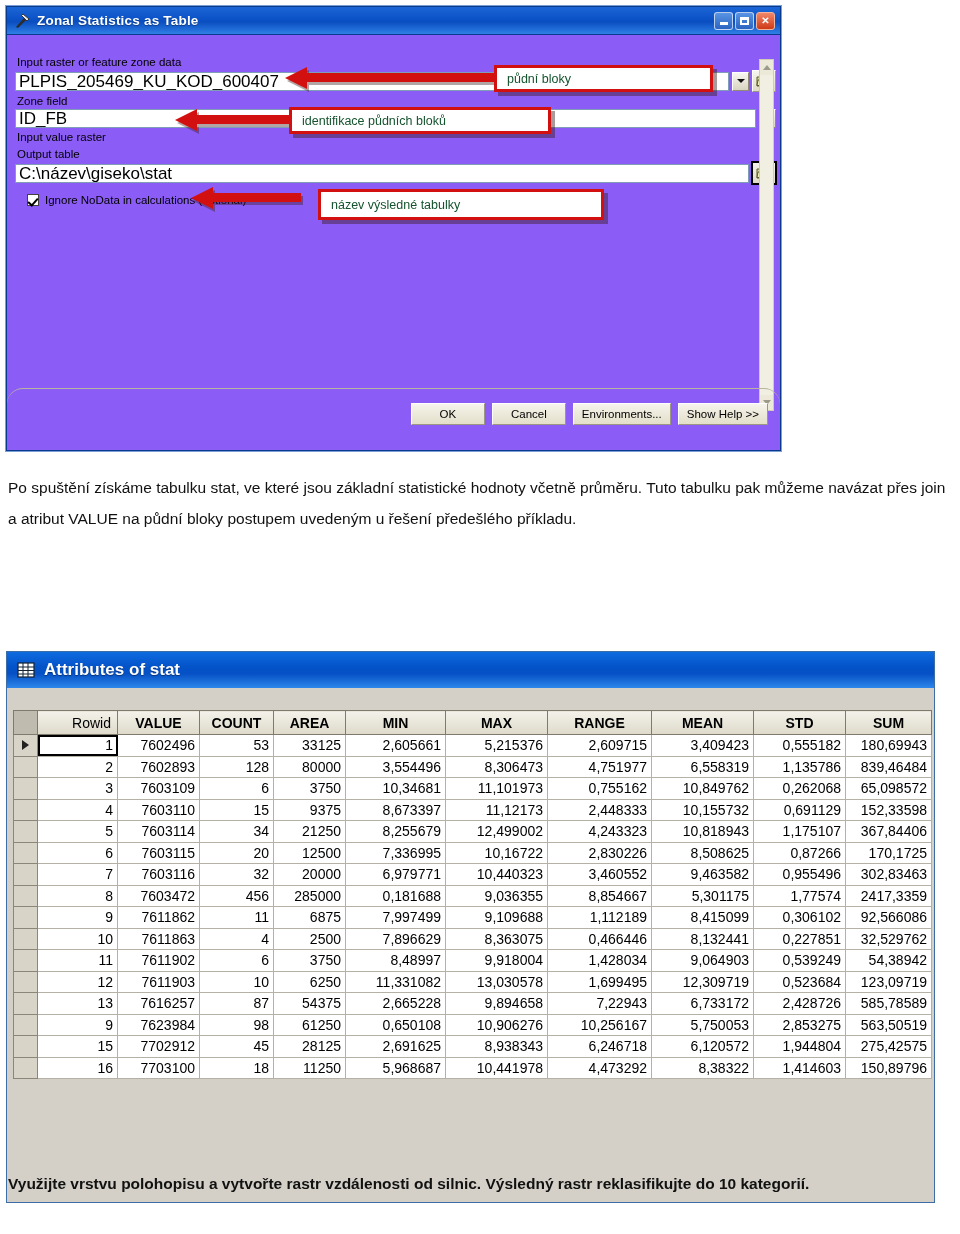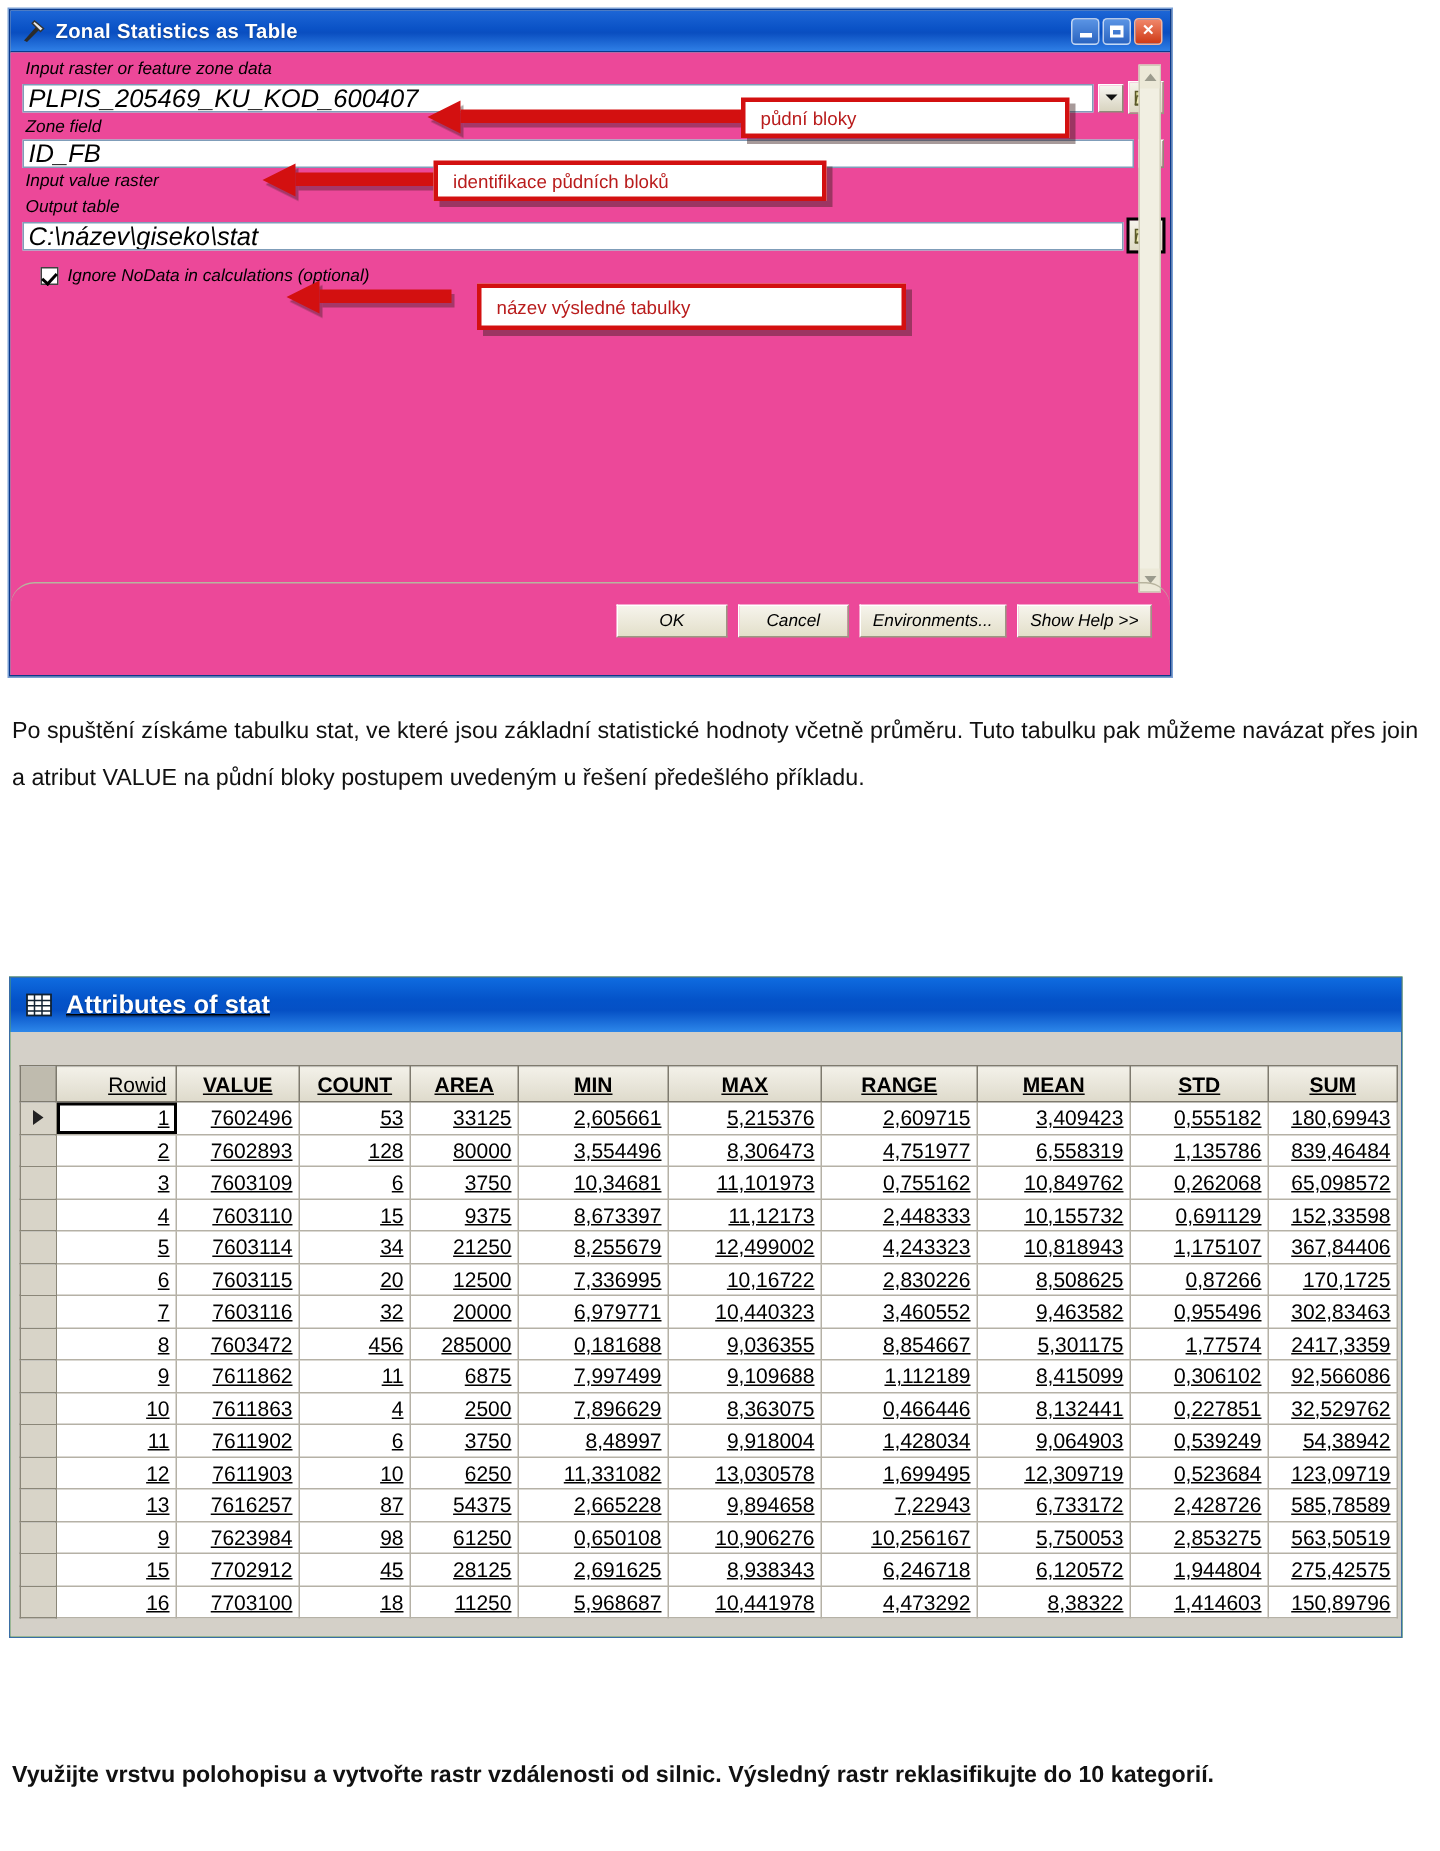--- a/index.html
+++ b/index.html
@@ -39,21 +39,21 @@
     display: flex; align-items: center; justify-content: center;
     background: linear-gradient(to bottom,#5a94e4,#2a64c0);
     color: #fff; font-size: 10px; font-weight: bold; line-height: 1;
   }
   .win-btn.close { background: linear-gradient(to bottom,#f0876a,#cf3a16); border-color:#f3b49c; }
   .win-btn .glyph-min { width: 8px; height: 3px; background: #fff; margin-top:5px; }
   .win-btn .glyph-max { width: 9px; height: 8px; border: 2px solid #fff; border-top-width: 3px; }
 
   .gp-body {
     position: relative; height: calc(100% - 28px);
-    background: #ec4899; padding: 4px 4px 0 8px; font-style: italic;
+    background: #8b5cf6; padding: 20px 4px 0 8px;
   }
   .gp-scrollarea { position: relative; height: 352px; }
   .gp-fieldgroup { margin-bottom: 2px; }
   .gp-label { font-size: 11.5px; color: #000; line-height: 15px; padding-left: 2px; }
   .gp-row { display: flex; align-items: center; gap: 3px; }
   .gp-input {
     height: 19px; background: #fff; border: 1px solid #7f9db9;
     font-size: 17px; color: #000; line-height: 17px; padding: 0 3px;
     display:flex; align-items:center; white-space: nowrap; overflow: hidden;
   }
@@ -105,36 +105,36 @@
     background: linear-gradient(to bottom,#f6f4ec,#e3dfca);
     border: 1px solid #9b9783; border-top-color:#fff; border-left-color:#fff;
     font-size: 11.5px; color:#000; display:flex; align-items:center; justify-content:center;
     white-space: nowrap;
   }
 
   
   .callout {
     position: absolute; background: #fff; border: 3px solid #d31010;
     box-shadow: 4px 4px 0 rgba(60,30,30,.45);
-    color: #b91c1c; font-size: 12.5px; display:flex; align-items:center;
+    color: #14532d; font-size: 12.5px; display:flex; align-items:center;
     padding-left: 10px; white-space: nowrap; z-index: 40;
   }
   .arrow { position: absolute; z-index: 39; }
   .arrow .shaft { position:absolute; background:#d31010; height:9px; top:6px; box-shadow: 2px 3px 0 rgba(60,30,30,.4);}
   .arrow .head {
     position:absolute; left:0; top:0; width:0; height:0;
     border-top: 11px solid transparent; border-bottom: 11px solid transparent;
     border-right: 22px solid #d31010;
     filter: drop-shadow(2px 3px 0 rgba(60,30,30,.4));
   }
 
   
   .attr-win {
-    position: absolute; left: 6px; top: 651px; width: 929px; height: 441px;
-    background: #84cc16; border: 1px solid #3a6ea5; text-decoration: underline;
+    position: absolute; left: 6px; top: 651px; width: 929px; height: 552px;
+    background: #0f172a; border: 1px solid #3a6ea5;
   }
   .attr-titlebar {
     height: 36px;
     background: linear-gradient(to bottom,#0f6bdf 0%, #0453c9 40%, #0550c5 60%, #2d87ea 100%);
     display:flex; align-items:center; padding-left: 10px; gap: 9px;
   }
   .attr-title { color:#fff; font-size:17px; font-weight:bold; text-shadow: 0 1px 1px rgba(0,0,0,.4); }
   .grid-icon { width:18px; height:18px; }
 
   .attr-body { padding: 6px 0 0 6px; background:#d4d0c8; height: calc(100% - 36px); }

